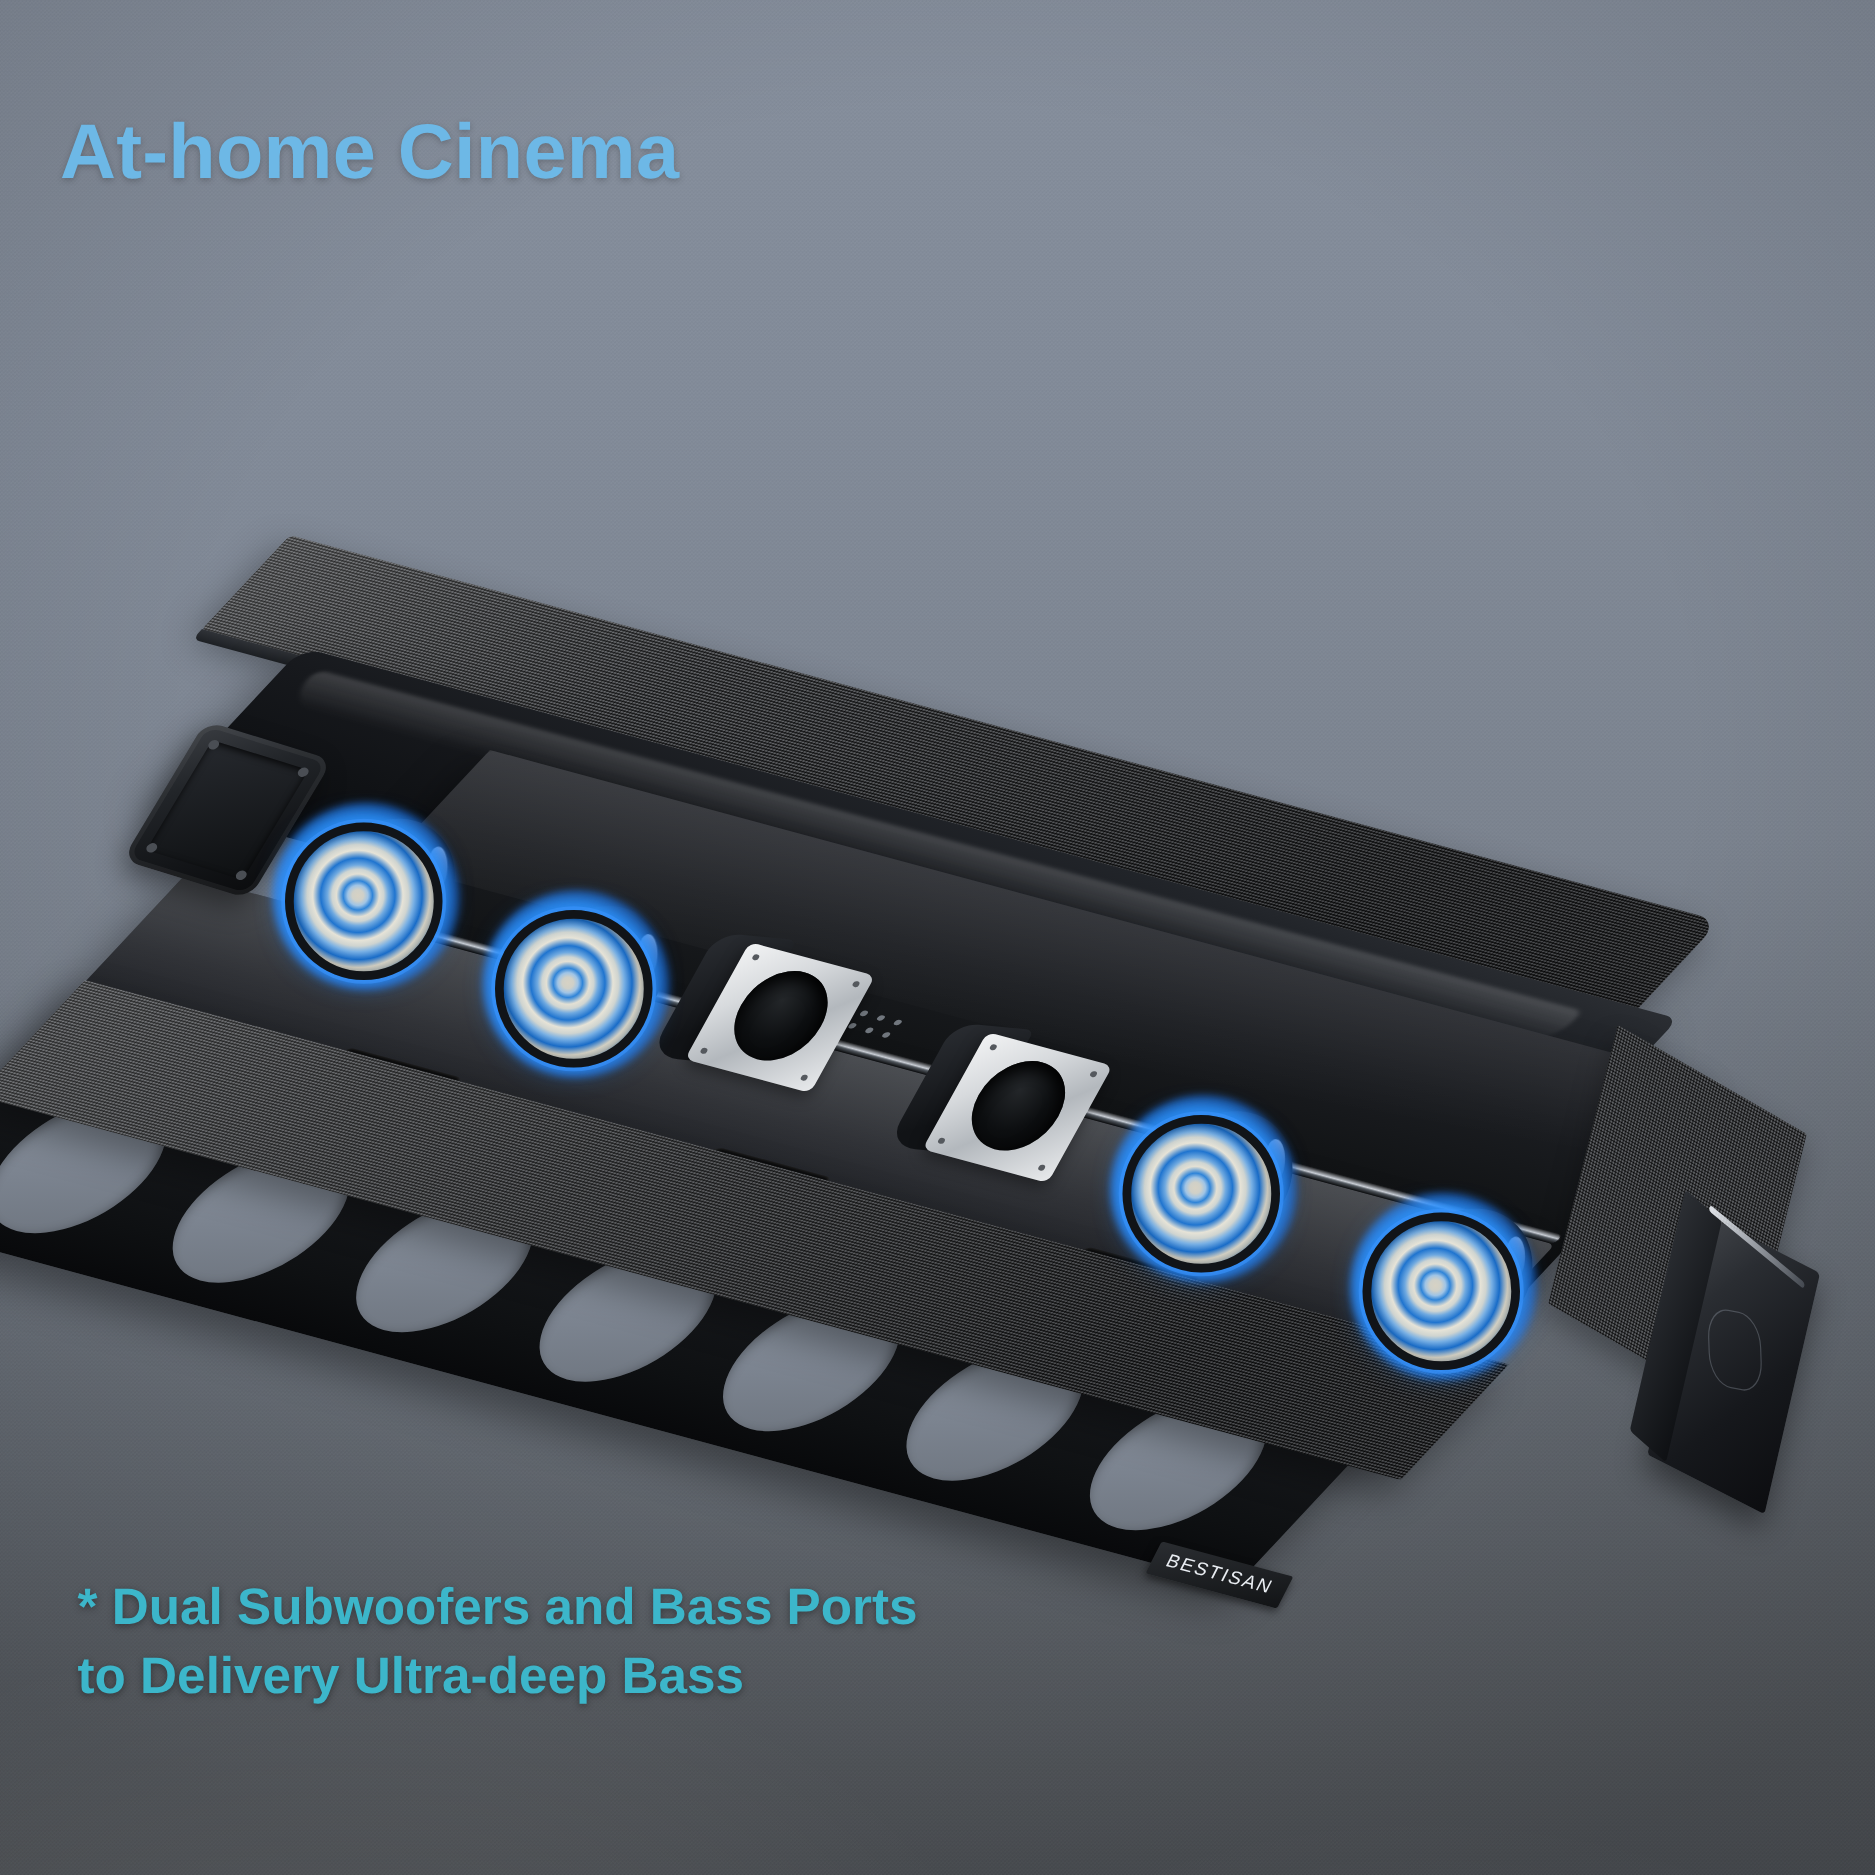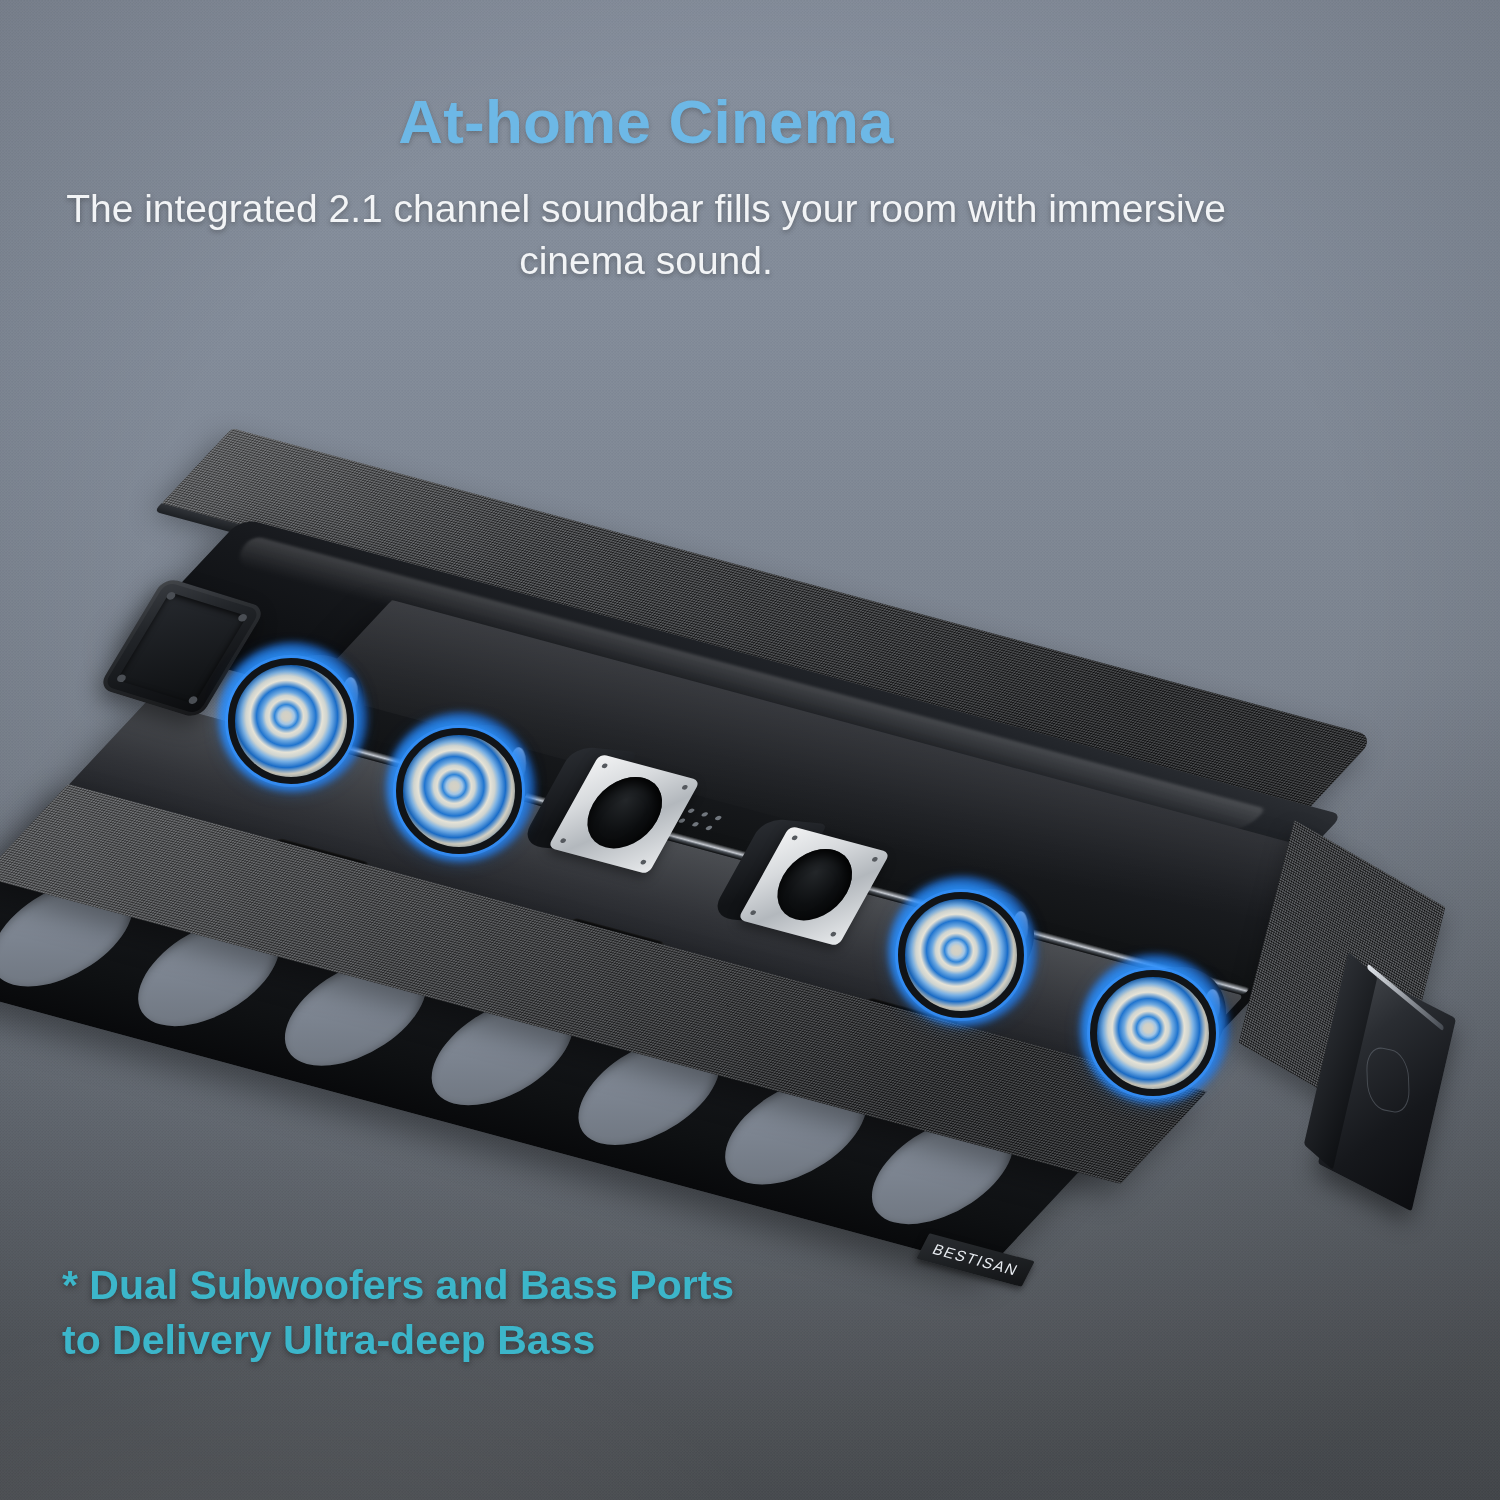--- a/index.html
+++ b/index.html
@@ -25,21 +25,21 @@
       repeating-linear-gradient(53deg, rgba(255,255,255,.05) 0 1px, rgba(0,0,0,.05) 1px 2px),
       repeating-linear-gradient(-47deg, rgba(255,255,255,.04) 0 1px, rgba(0,0,0,.04) 1px 2px);
     background-size:3px 3px, 3px 3px;
   }
   #bg-vignette {
     position:absolute; inset:0;
     background:radial-gradient(ellipse 1150px 980px at 50% 40%, rgba(0,0,0,0) 52%, rgba(0,0,0,.16) 100%);
   }
 
   
-  .head-wrap { position:absolute; top:0; left:0; width:1292px; text-align:center; }
+  .head-wrap { position:absolute; top:0; left:0; width:1292px; text-align:left;padding-left:48px; }
   #headline {
     margin-top:86px;
     font-size:62px; font-weight:bold; letter-spacing:.2px;
     color:#6db8e6;
     text-shadow:0 2px 5px rgba(0,0,0,.22);
   }
   #subline {
     margin-top:26px;
     font-size:39px; line-height:1.33; color:#f2f4f6;
     text-shadow:0 2px 5px rgba(0,0,0,.3);
@@ -412,17 +412,16 @@
     <div class="halo"></div>
     <div class="cone"></div>
     <div class="rim"></div>
   </div>
 
   <div id="brand-badge">BESTISAN</div>
 </div>
 
 <div class="head-wrap">
   <div id="headline">At-home Cinema</div>
-  <div id="subline">The integrated 2.1 channel soundbar fills your room with immersive cinema sound.</div>
 </div>
 
 <div id="callout">* Dual Subwoofers and Bass Ports
 to Delivery Ultra-deep Bass</div>
 
 </body></html>

